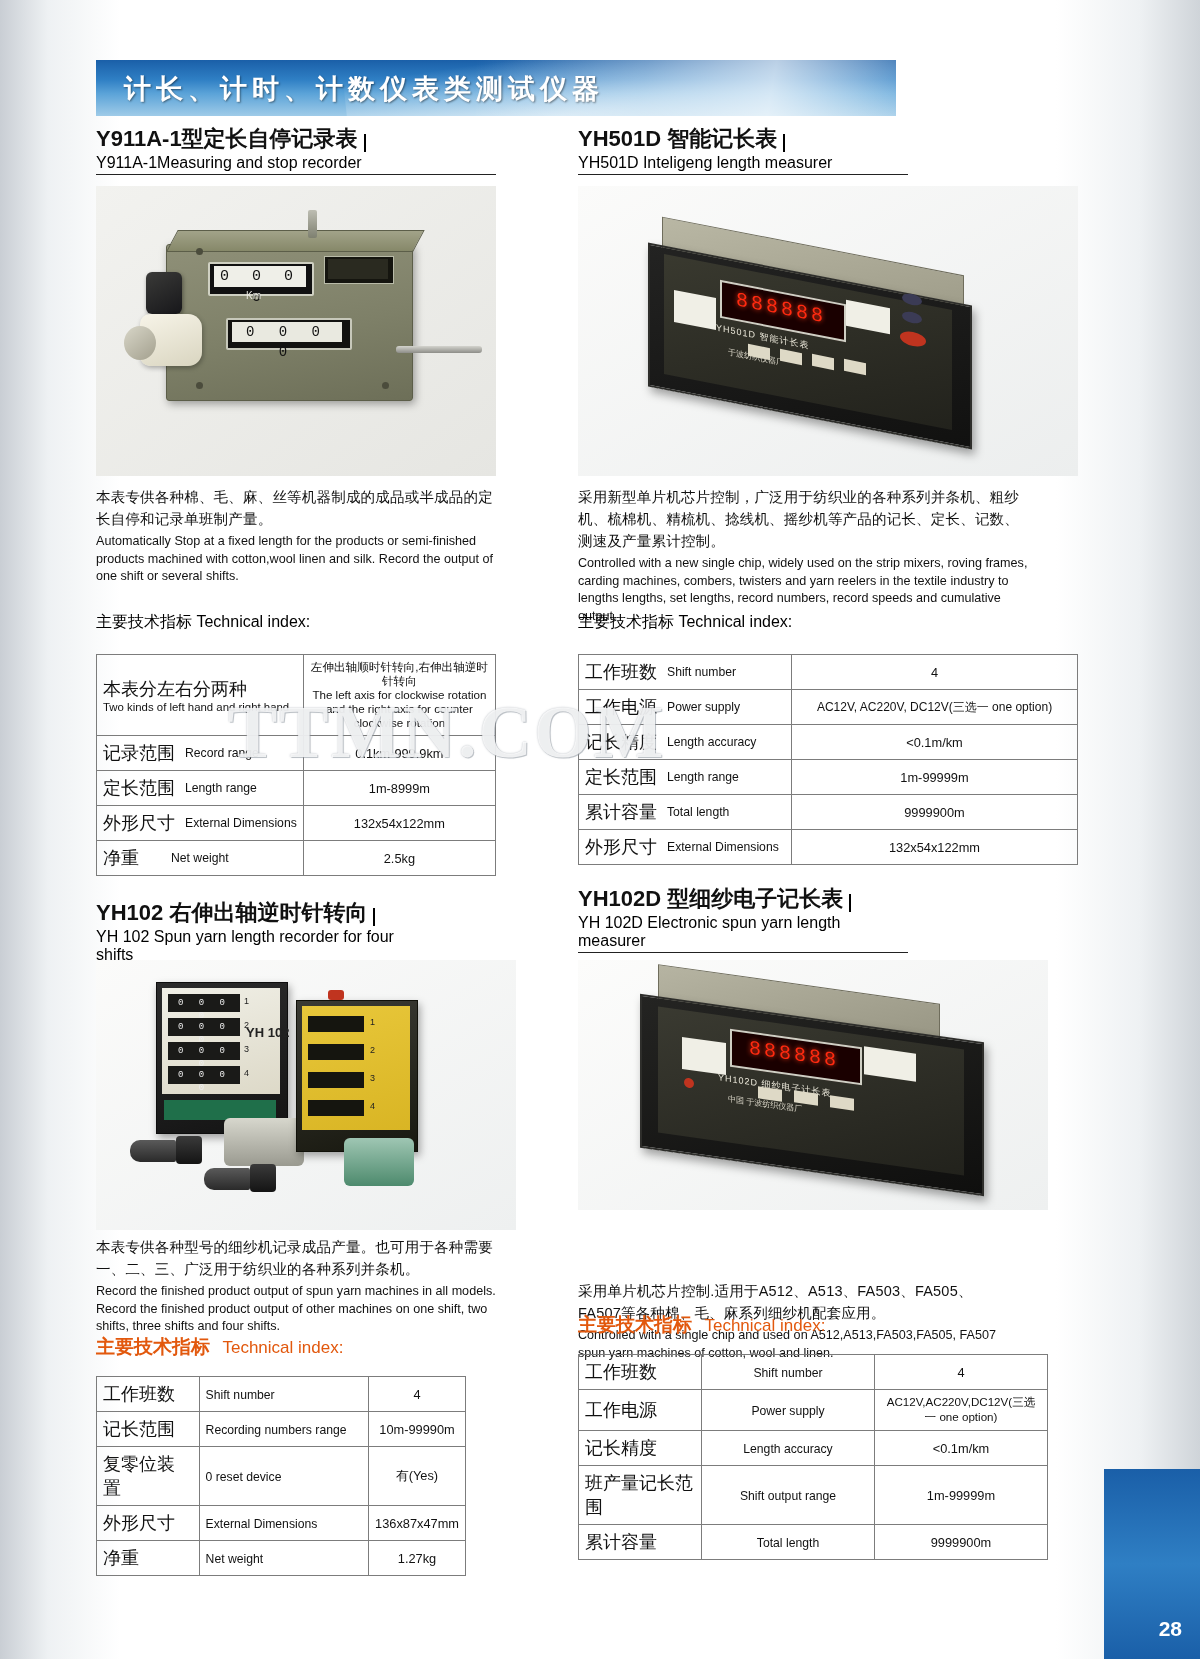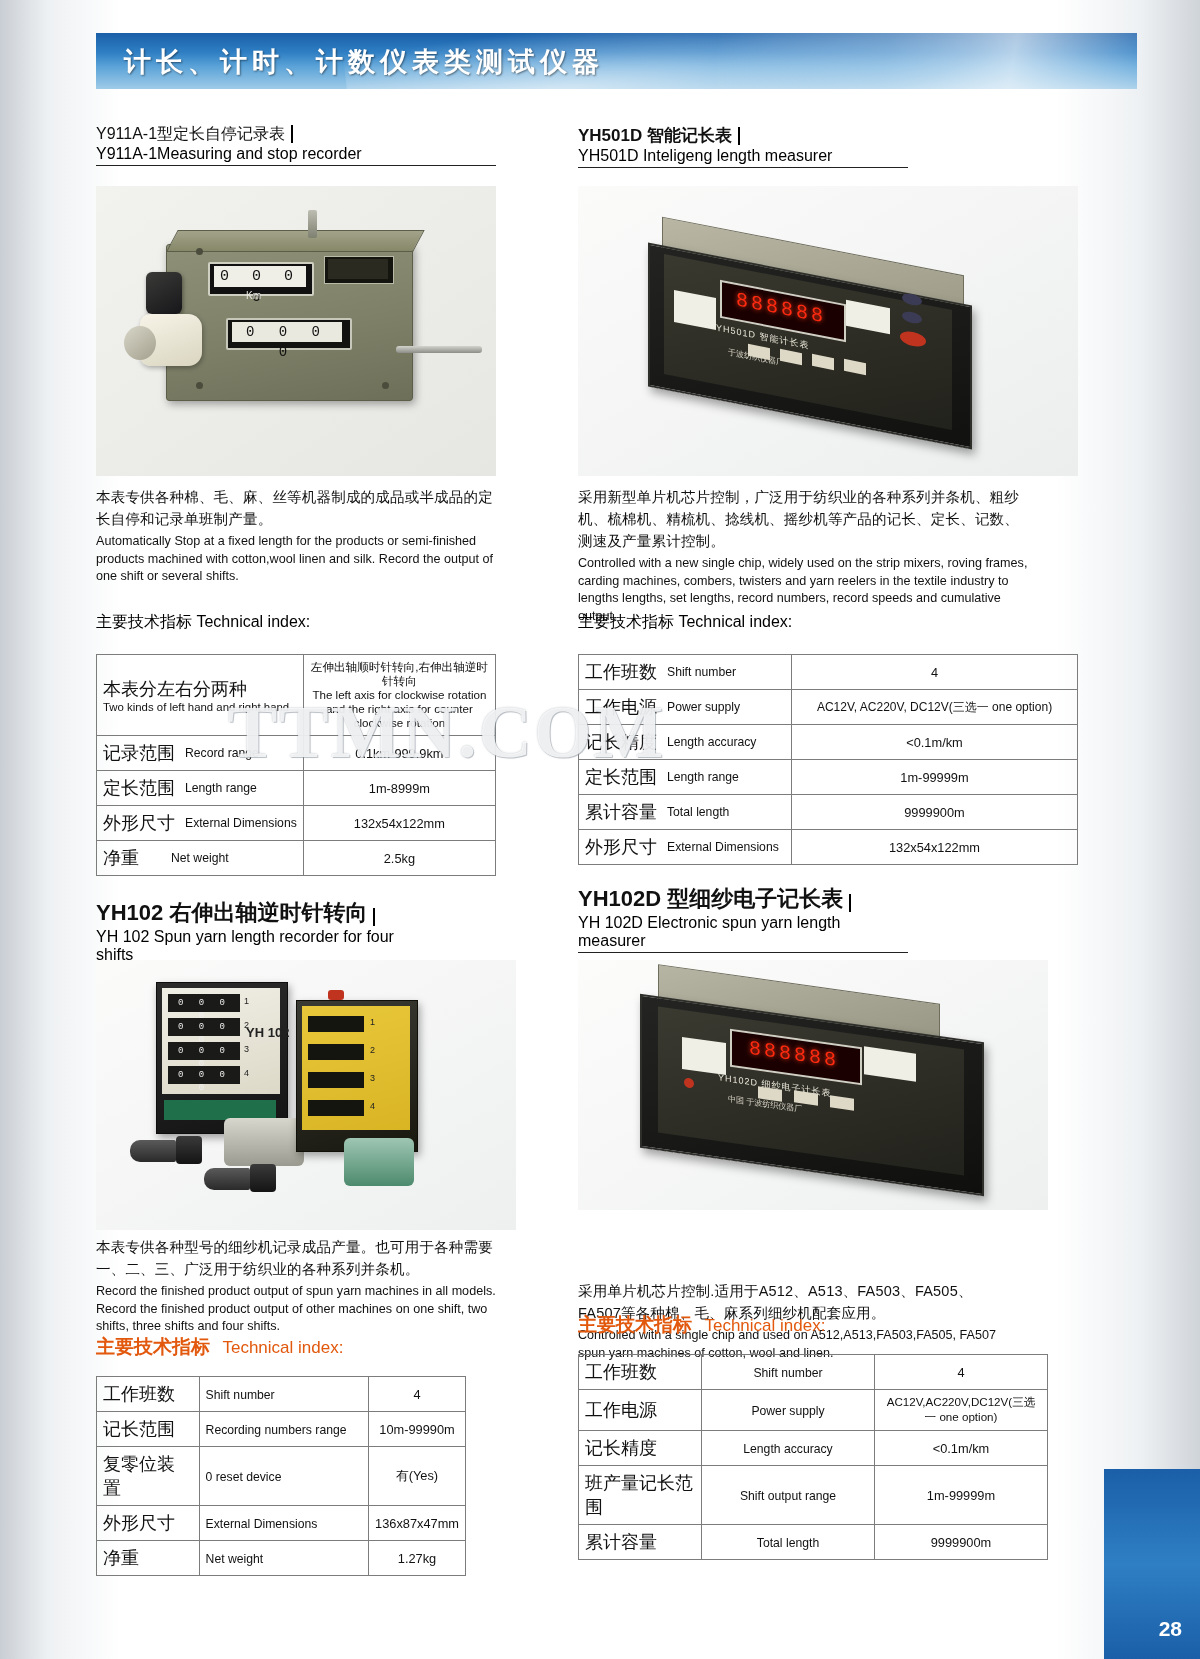--- a/index.html
+++ b/index.html
@@ -9,21 +9,21 @@
     font-family:"Liberation Sans", sans-serif;
     position:relative;
     overflow:hidden;
   }
   .page{
     position:absolute;left:0;top:0;width:1200px;height:1659px;
     background:linear-gradient(90deg,#c9ced4 0%, #eef1f3 4%, #ffffff 10%, #ffffff 88%, #eef1f3 95%, #cfd4d9 100%);
   }
   
   .banner{
-    position:absolute;left:96px;top:33px;width:1041px;height:56px;
+    position:absolute;left:96px;top:60px;width:800px;height:56px;
     background:linear-gradient(180deg,#1a5fa8 0%, #2f7fc4 35%, #5ba3d8 60%, #9fcbe8 100%);
     overflow:hidden;
   }
   .banner:after{
     content:"";position:absolute;right:0;top:0;width:420px;height:56px;
     background:linear-gradient(100deg, rgba(255,255,255,0) 0%, rgba(255,255,255,.30) 40%, rgba(255,255,255,.65) 70%, rgba(255,255,255,.15) 100%);
   }
   .banner .swoosh{
     position:absolute;left:250px;top:-30px;width:700px;height:120px;
     background:radial-gradient(ellipse at 30% 60%, rgba(255,255,255,.55) 0%, rgba(255,255,255,0) 60%);
@@ -97,31 +97,31 @@
 
 <div class="page">
 
   <div class="banner">
     <div class="swoosh"></div>
     <div class="banner-title">计长、计时、计数仪表类测试仪器</div>
   </div>
 
   <div class="col col-left abs" style="top:124px;">
     <div class="title-row">
-      <div class="cn" style="font-size:16px;font-weight:normal;color:#111;">Y911A-1型定长自停记录表</div>
+      <div class="cn" style="font-size:22px;font-weight:bold;color:#111;">Y911A-1型定长自停记录表</div>
       <div class="title-bar-thin"></div>
     </div>
     <div style="display:flex;align-items:flex-end;border-bottom:1px solid #222;width:400px;padding-bottom:2px;">
       <div class="en">Y911A-1Measuring and  stop recorder</div>
     </div>
   </div>
 
   <div class="col col-right abs" style="top:124px;">
     <div class="title-row">
-      <div class="cn" style="font-size:17px;font-weight:bold;color:#111;">YH501D 智能记长表</div>
+      <div class="cn" style="font-size:22px;font-weight:bold;color:#111;">YH501D 智能记长表</div>
       <div class="title-bar-thin"></div>
     </div>
     <div style="display:flex;align-items:flex-end;border-bottom:1px solid #222;width:330px;padding-bottom:2px;">
       <div class="en">YH501D Inteligeng length measurer</div>
     </div>
   </div>
 
   <div class="photo abs" id="photo1">
     <div class="abs" style="left:0;top:0;width:400px;height:290px;background:linear-gradient(145deg,#f2f2ef,#e6e6e2);"></div>
 

